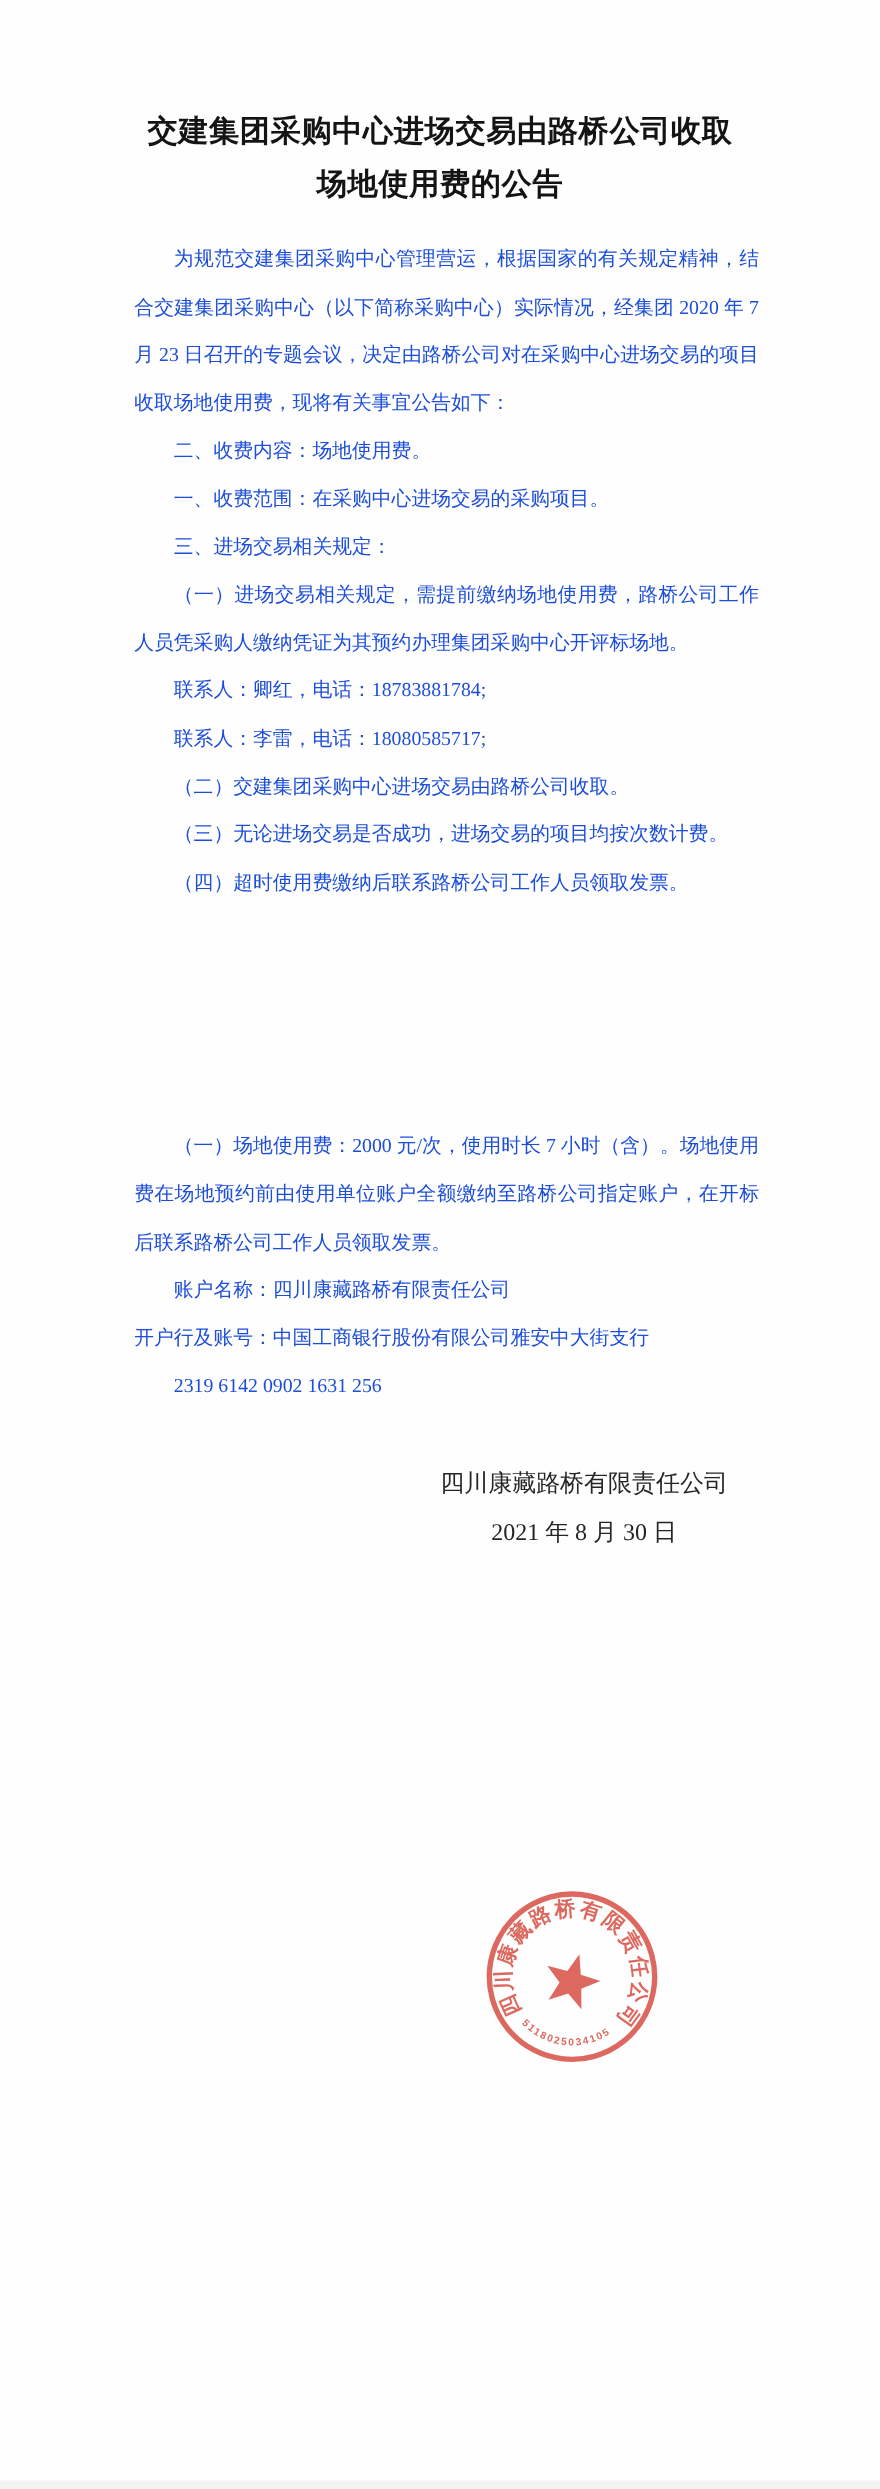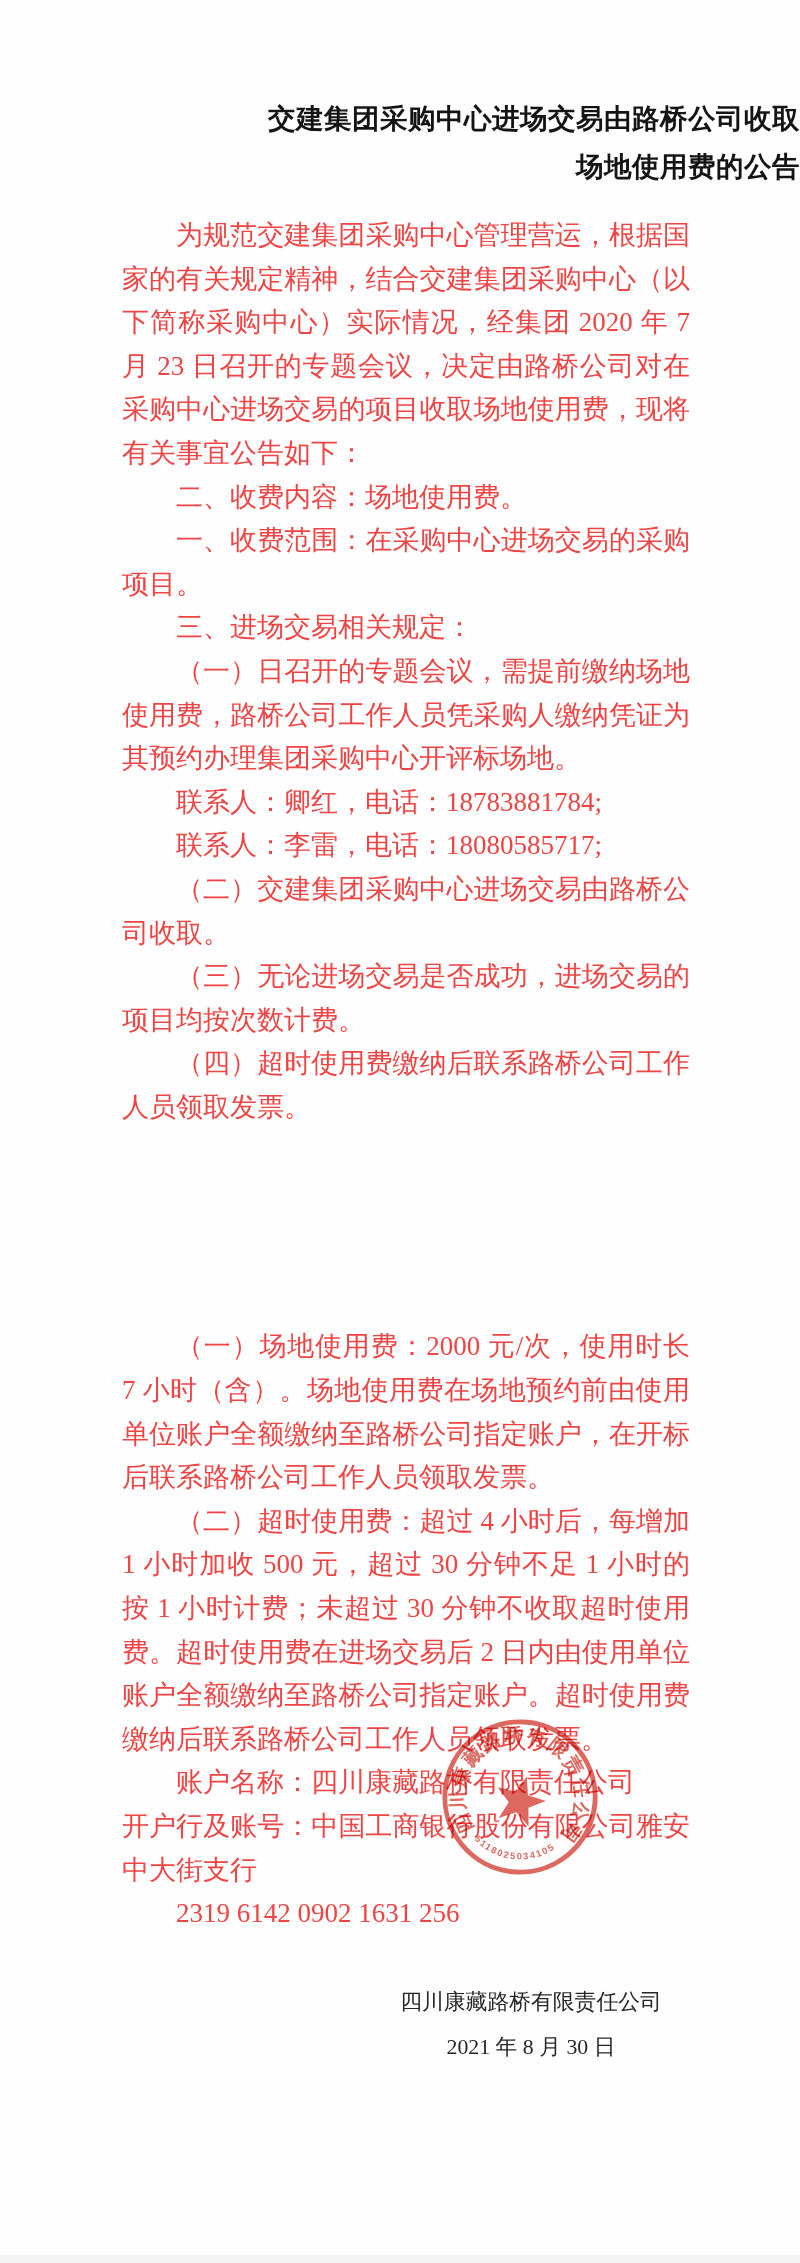--- a/index.html
+++ b/index.html
@@ -11,38 +11,38 @@
     position:relative;
     overflow:hidden;
   }
   .page{
     position:absolute;inset:0;
     background:#fefefe;
   }
   .doc-title{
     padding-top:95px;
     margin:0;
-    text-align:right;
+    text-align:center;
     font-family:"Liberation Sans","DejaVu Sans",sans-serif;
     font-weight:700;
     font-size:27.5px;
     line-height:48px;
     color:#141414;
     letter-spacing:.5px;
   }
   .content{
     margin:23px 110px 0 122px;
     width:568px;
   }
   .content p{
     margin:0;
-    font-size:27px;
+    font-size:18px;
     line-height:43.6px;
     text-align:justify;
-    color:#ef4444;
+    color:#1d4ed8;
   }
   .content p.indent{ text-indent:2em; }
   .gap{ height:196px; }
   .signature{
     margin:44px 0 0 244px;
     width:330px;
     text-align:center;
     font-size:21.8px;
     line-height:45px;
     color:#262626;
@@ -73,29 +73,28 @@
 
 <div class="page">
 
   <h1 class="doc-title"><span>交建集团采购中心进场交易由路桥公司收取</span><br><span>场地使用费的公告</span></h1>
 
   <div class="content">
     <p class="indent">为规范交建集团采购中心管理营运，根据国家的有关规定精神，结合交建集团采购中心（以下简称采购中心）实际情况，经集团 2020 年 7 月 23 日召开的专题会议，决定由路桥公司对在采购中心进场交易的项目收取场地使用费，现将有关事宜公告如下：</p>
     <p class="indent">二、收费内容：场地使用费。</p>
     <p class="indent">一、收费范围：在采购中心进场交易的采购项目。</p>
     <p class="indent">三、进场交易相关规定：</p>
-    <p class="indent">（一）日召开的专题会议，需提前缴纳场地使用费，路桥公司工作人员凭采购人缴纳凭证为其预约办理集团采购中心开评标场地。</p>
+    <p class="indent">（一）进场交易相关规定，需提前缴纳场地使用费，路桥公司工作人员凭采购人缴纳凭证为其预约办理集团采购中心开评标场地。</p>
     <p class="indent">联系人：卿红，电话：18783881784;</p>
     <p class="indent">联系人：李雷，电话：18080585717;</p>
     <p class="indent">（二）交建集团采购中心进场交易由路桥公司收取。</p>
     <p class="indent">（三）无论进场交易是否成功，进场交易的项目均按次数计费。</p>
     <p class="indent">（四）超时使用费缴纳后联系路桥公司工作人员领取发票。</p>
     <div class="gap"></div>
     <p class="indent">（一）场地使用费：2000 元/次，使用时长 7 小时（含）。场地使用费在场地预约前由使用单位账户全额缴纳至路桥公司指定账户，在开标后联系路桥公司工作人员领取发票。</p>
-    <p class="indent">（二）超时使用费：超过 4 小时后，每增加 1 小时加收 500 元，超过 30 分钟不足 1 小时的按 1 小时计费；未超过 30 分钟不收取超时使用费。超时使用费在进场交易后 2 日内由使用单位账户全额缴纳至路桥公司指定账户。超时使用费缴纳后联系路桥公司工作人员领取发票。</p>
     <p class="indent">账户名称：四川康藏路桥有限责任公司</p>
     <p>开户行及账号：中国工商银行股份有限公司雅安中大街支行</p>
     <p class="indent">2319 6142 0902 1631 256</p>
 
     <div class="signature">
       <div>四川康藏路桥有限责任公司</div>
       <div>2021 年 8 月 30 日</div>
     </div>
   </div>
 

